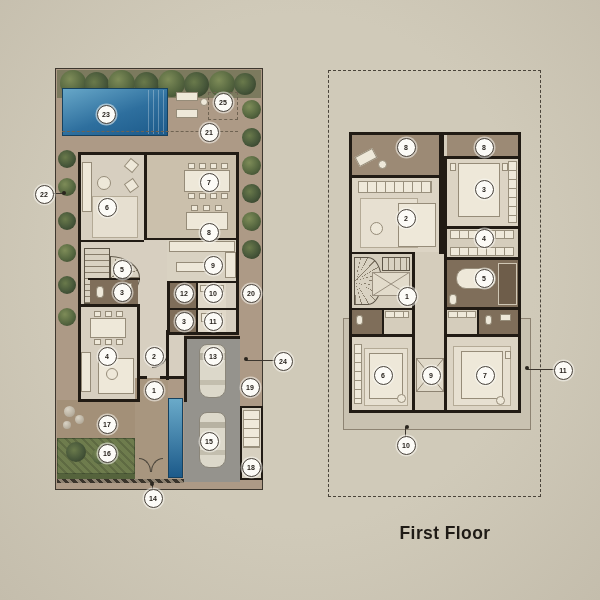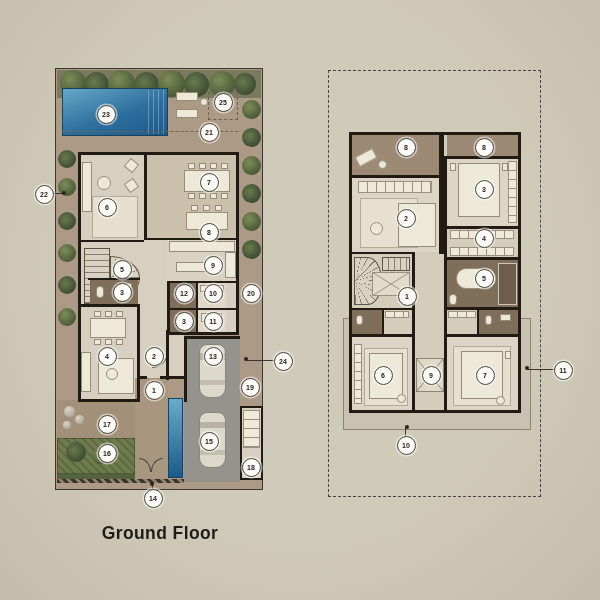--- a/index.html
+++ b/index.html
@@ -255,21 +255,21 @@
   <div class="w" style="left:349px;top:252px;width:66px;height:2px"></div>
   <div class="w" style="left:444px;top:226px;width:77px;height:3px"></div>
   <div class="w" style="left:444px;top:257px;width:77px;height:3px"></div>
   <div class="w" style="left:444px;top:307px;width:77px;height:3px"></div>
   <div class="w" style="left:444px;top:334px;width:77px;height:3px"></div>
   <div class="w" style="left:349px;top:308px;width:63px;height:2px"></div>
   <div class="w" style="left:349px;top:334px;width:63px;height:3px"></div>
   <div class="w" style="left:382px;top:310px;width:2px;height:24px"></div>
   <div class="w" style="left:477px;top:310px;width:2px;height:24px"></div>
 
-  <h2 class="title" style="left:40px;top:523px;width:240px">Ground Floor</h2>
+  <h2 class="title" style="left:330px;top:523px;width:230px">First Floor</h2>
 <div class="marker" style="left: 96.5px; top: 104.5px;">23</div>
     <div class="marker" style="left: 213.5px; top: 92.5px;">25</div>
     <div class="marker" style="left: 199.5px; top: 122.5px;">21</div>
     <div class="leader" style="left: 43px; top: 193px; width: 21px; height: 1px;"></div>
     <div class="ldot" style="left: 62px; top: 191px;"></div>
     <div class="marker" style="left: 34.5px; top: 184.5px;">22</div>
     <div class="marker" style="left: 97.5px; top: 197.5px;">6</div>
     <div class="marker" style="left: 199.5px; top: 172.5px;">7</div>
     <div class="marker" style="left: 199.5px; top: 222.5px;">8</div>
     <div class="marker" style="left: 203.5px; top: 255.5px;">9</div>

